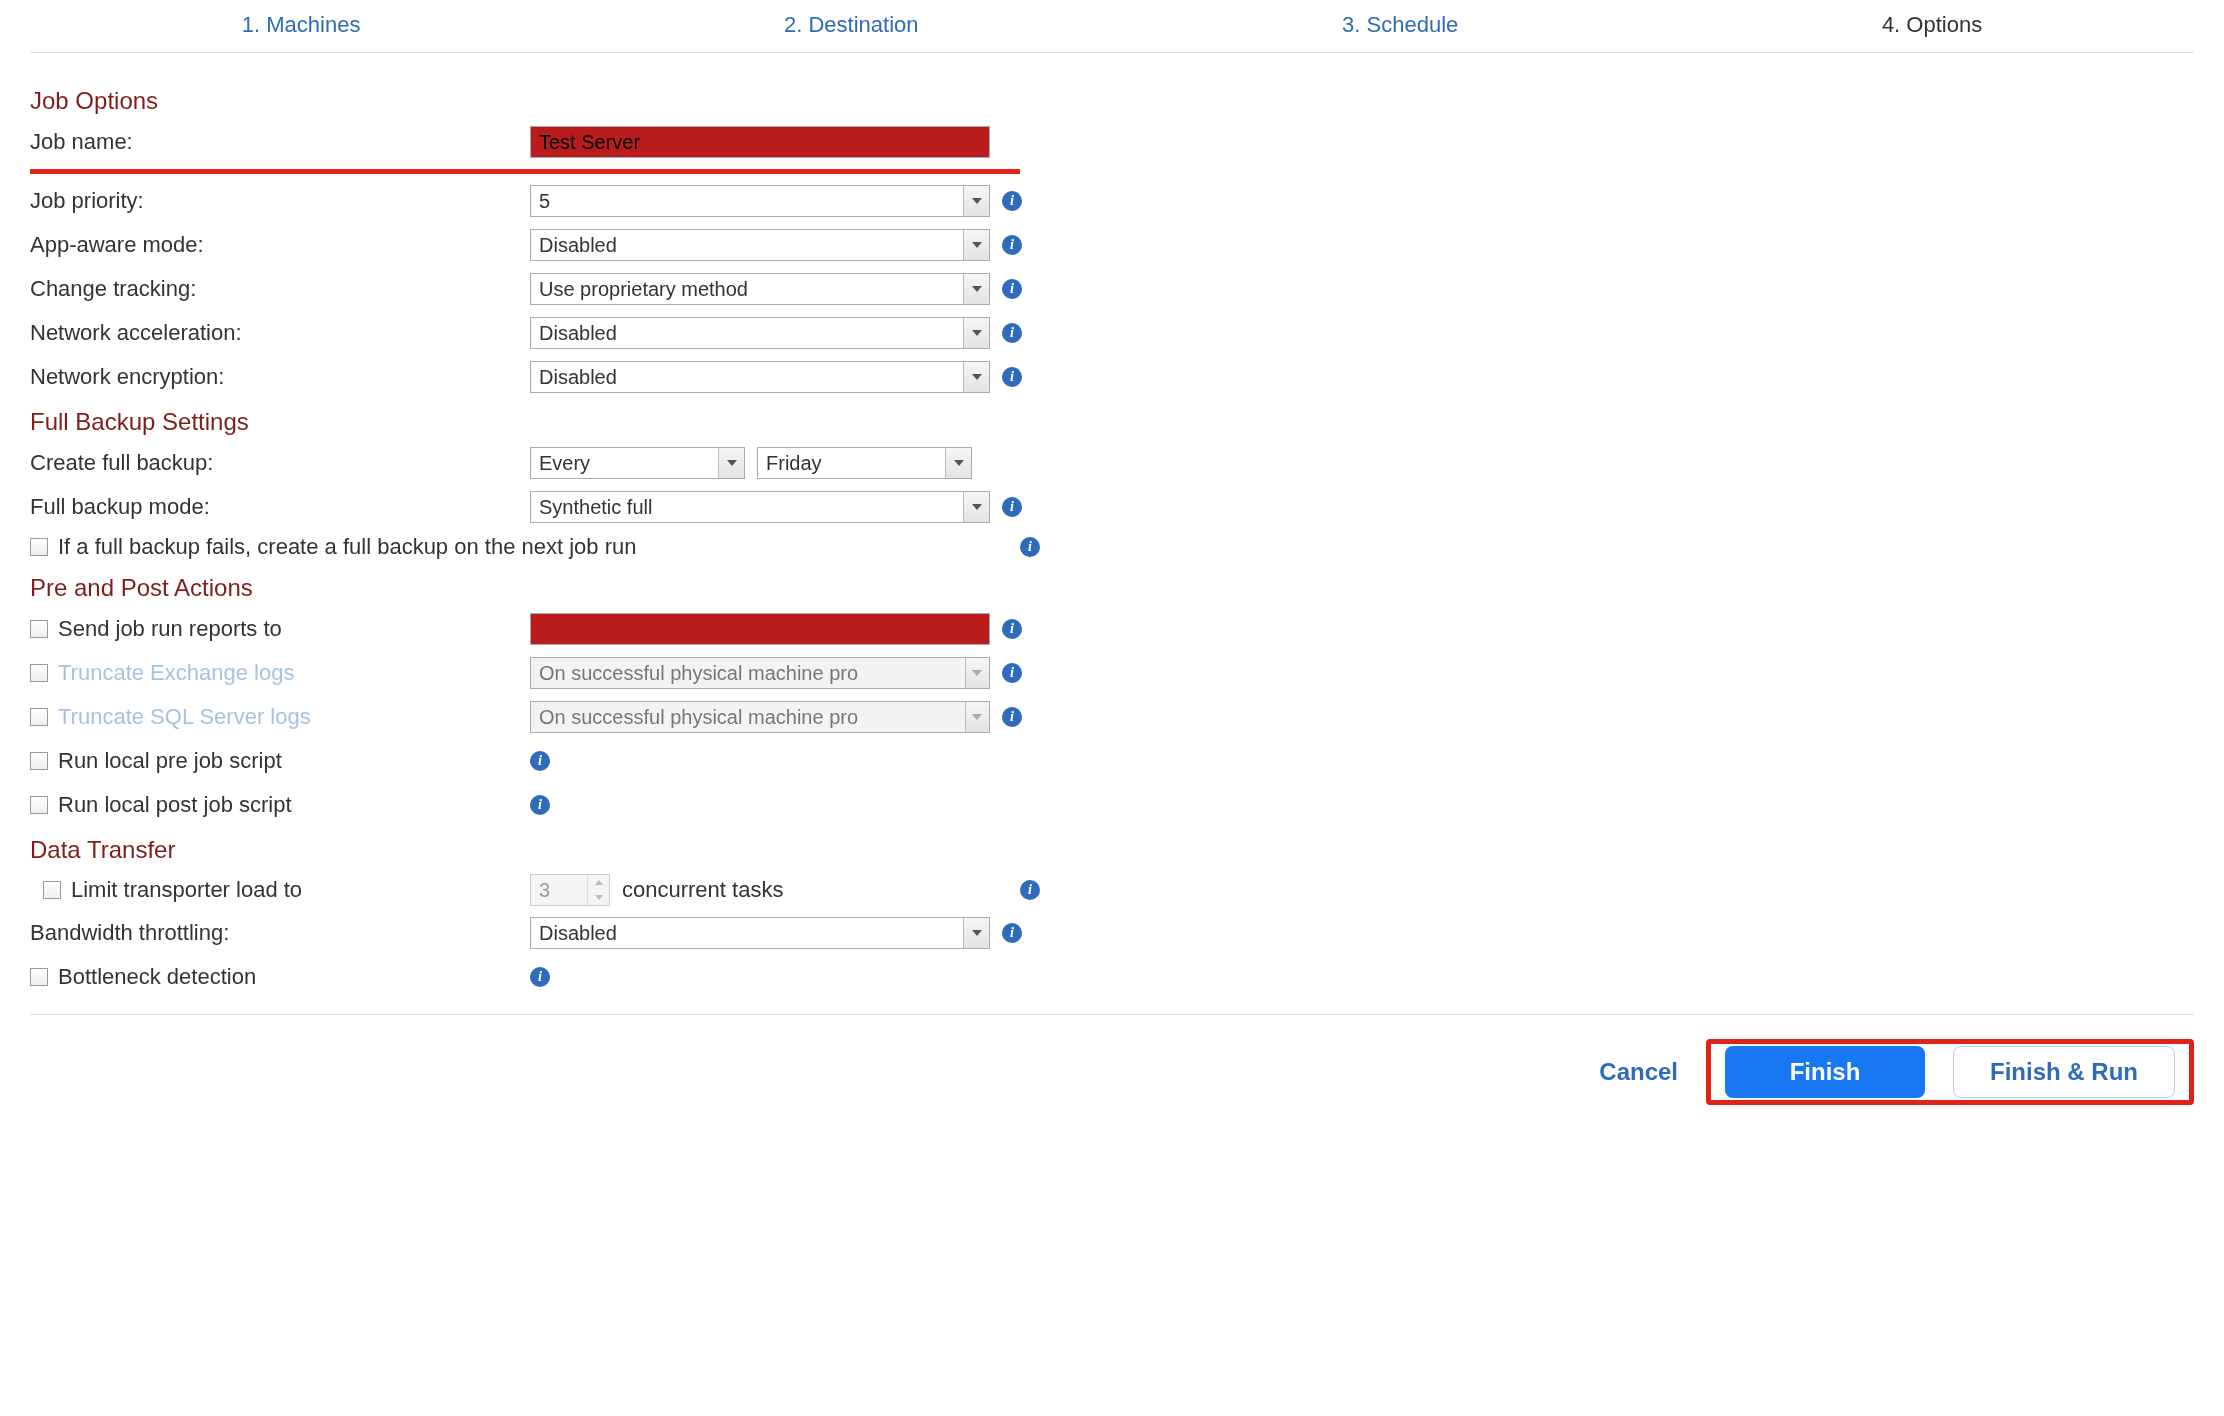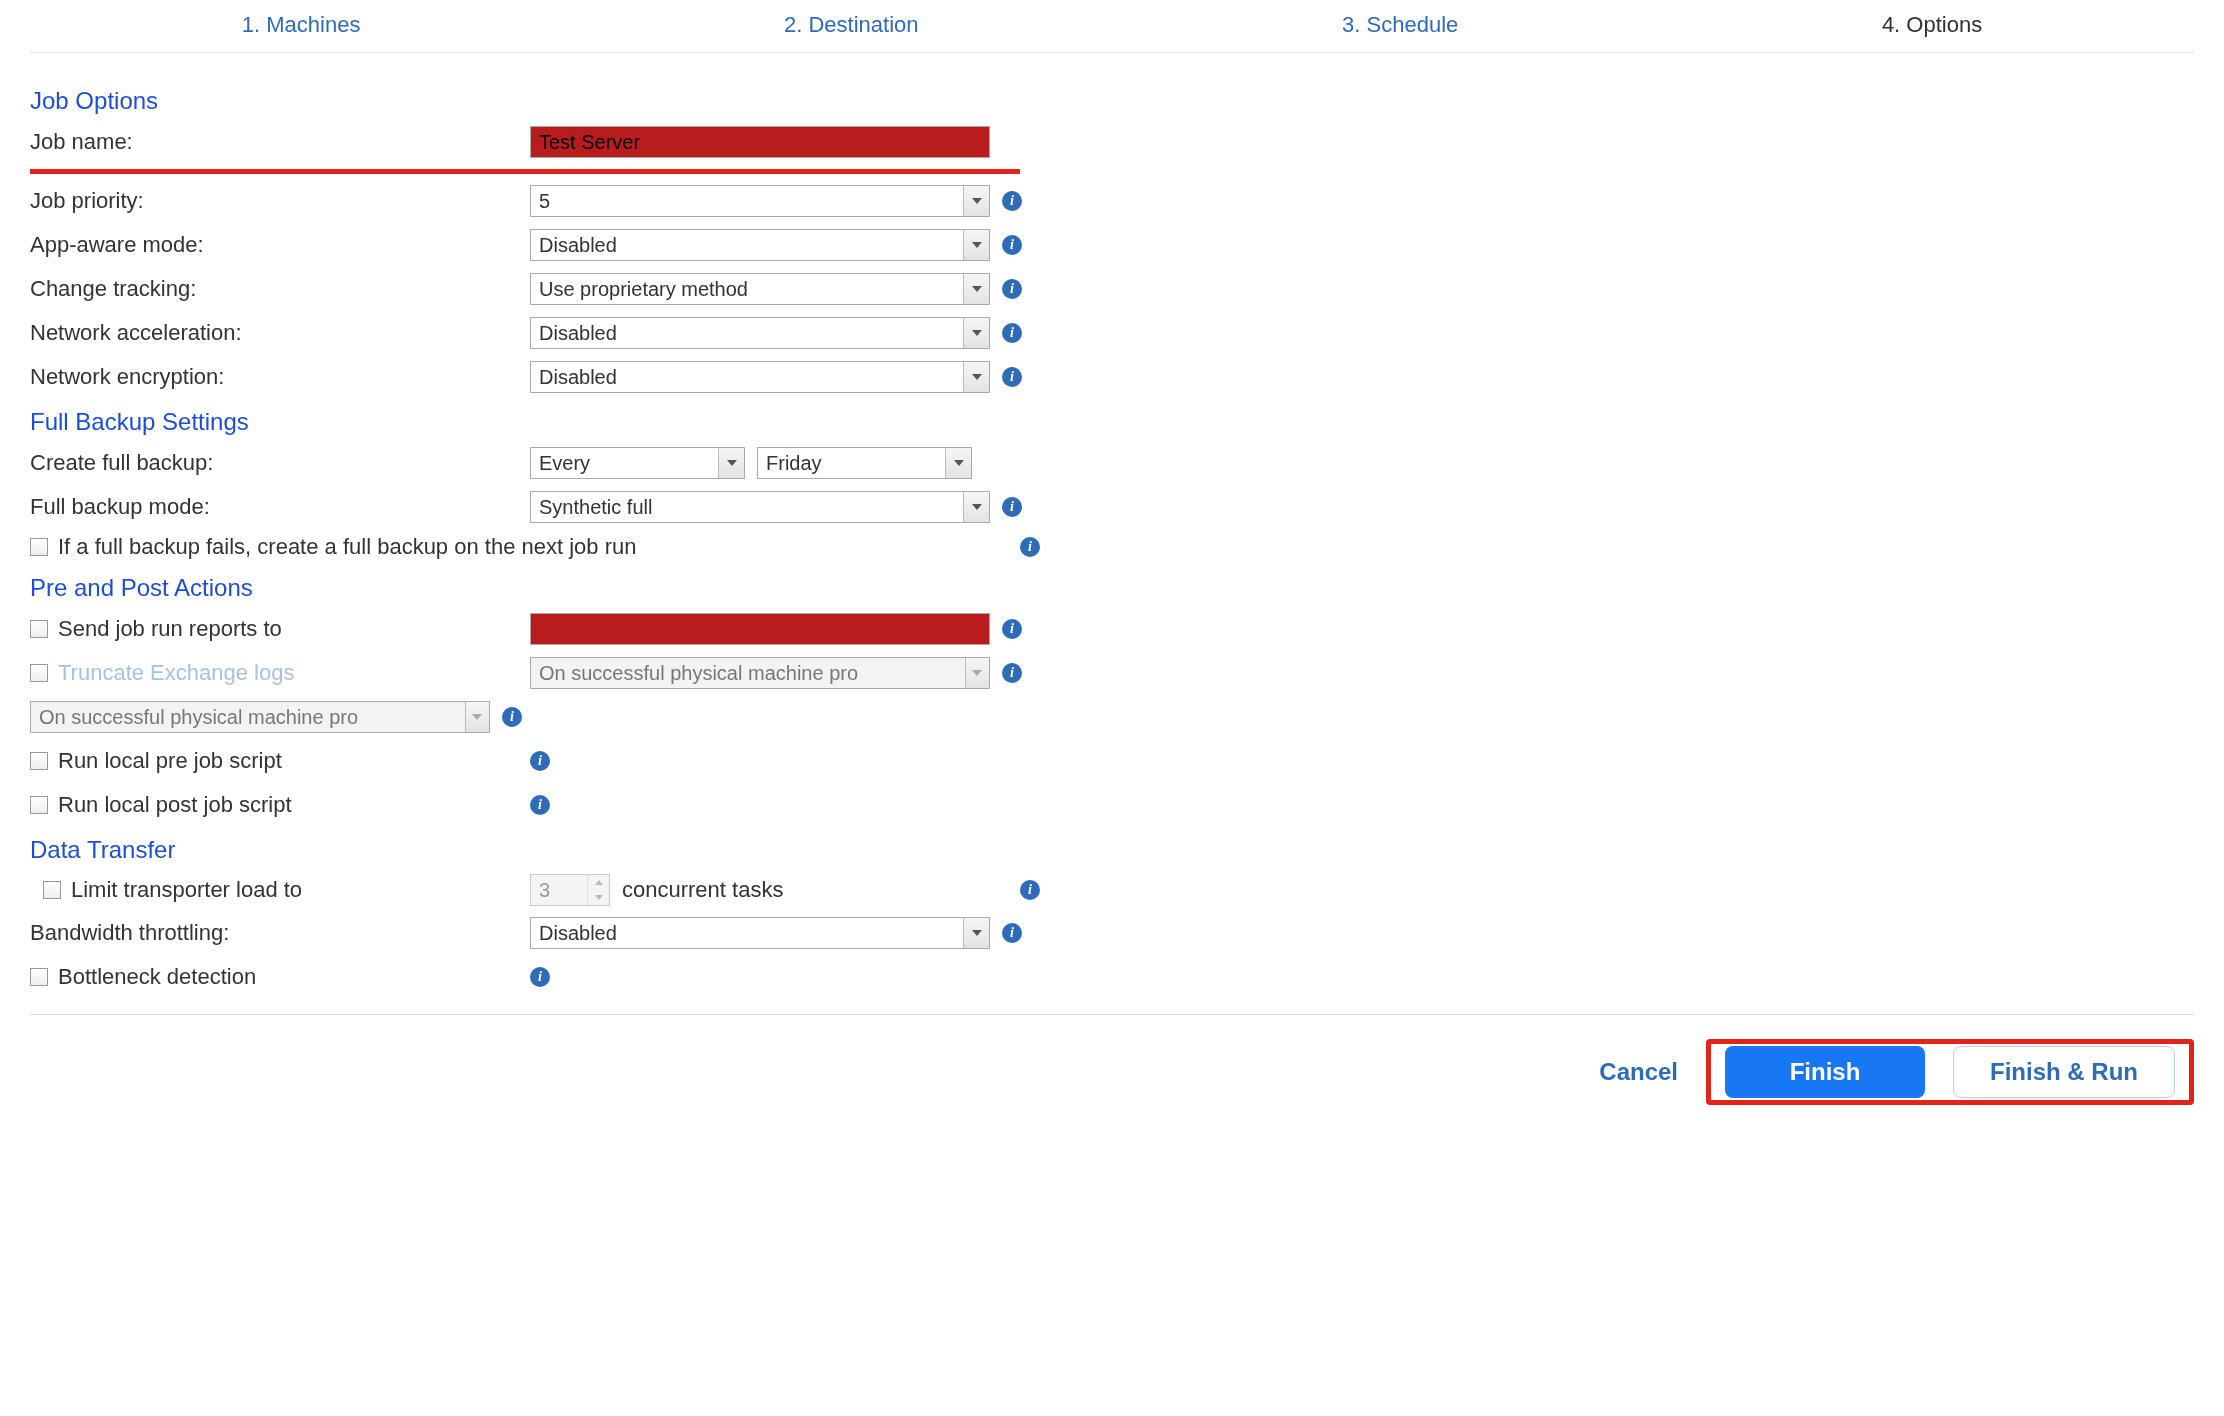--- a/index.html
+++ b/index.html
@@ -26,21 +26,21 @@
   }
   .step.active {
     color: #333;
   }
   .content {
     padding: 20px 30px 0 30px;
     width: 1400px;
   }
   .section-title {
     font-size: 24px;
-    color: #1d4ed8;
+    color: #7f1d1d;
     margin-top: 14px;
     margin-bottom: 10px;
     font-weight: 400;
   }
   .row {
     display: flex;
     align-items: center;
     margin-bottom: 10px;
     min-height: 34px;
   }
@@ -361,20 +361,24 @@
     <div class="field-col">
       <div class="select w460 disabled">
         <div class="sel-text">On successful physical machine pro</div>
         <div class="sel-btn"></div>
       </div>
       <span class="info-icon"></span>
     </div>
   </div>
 
   <div class="row">
+    <div class="label-col">
+      <span class="checkbox"></span>
+      <span class="check-label muted">Truncate SQL Server logs</span>
+    </div>
     <div class="field-col">
       <div class="select w460 disabled">
         <div class="sel-text">On successful physical machine pro</div>
         <div class="sel-btn"></div>
       </div>
       <span class="info-icon"></span>
     </div>
   </div>
 
   <div class="row">

